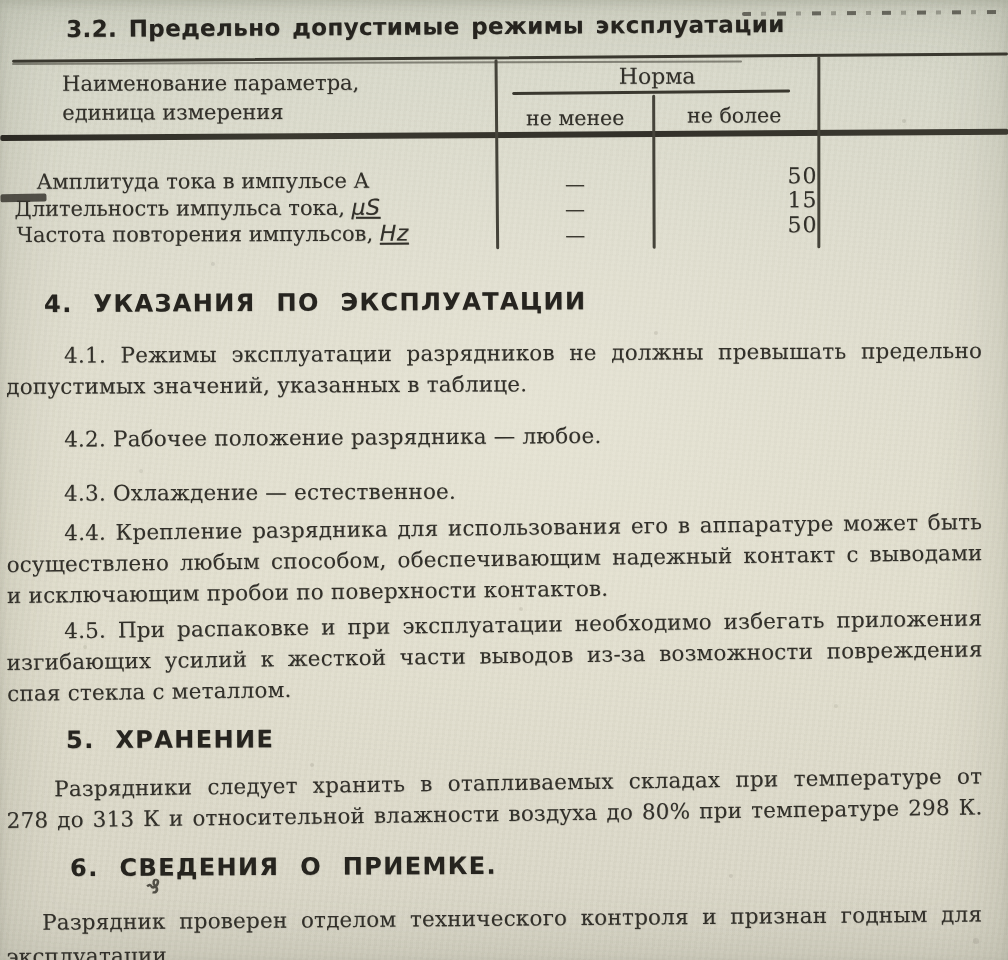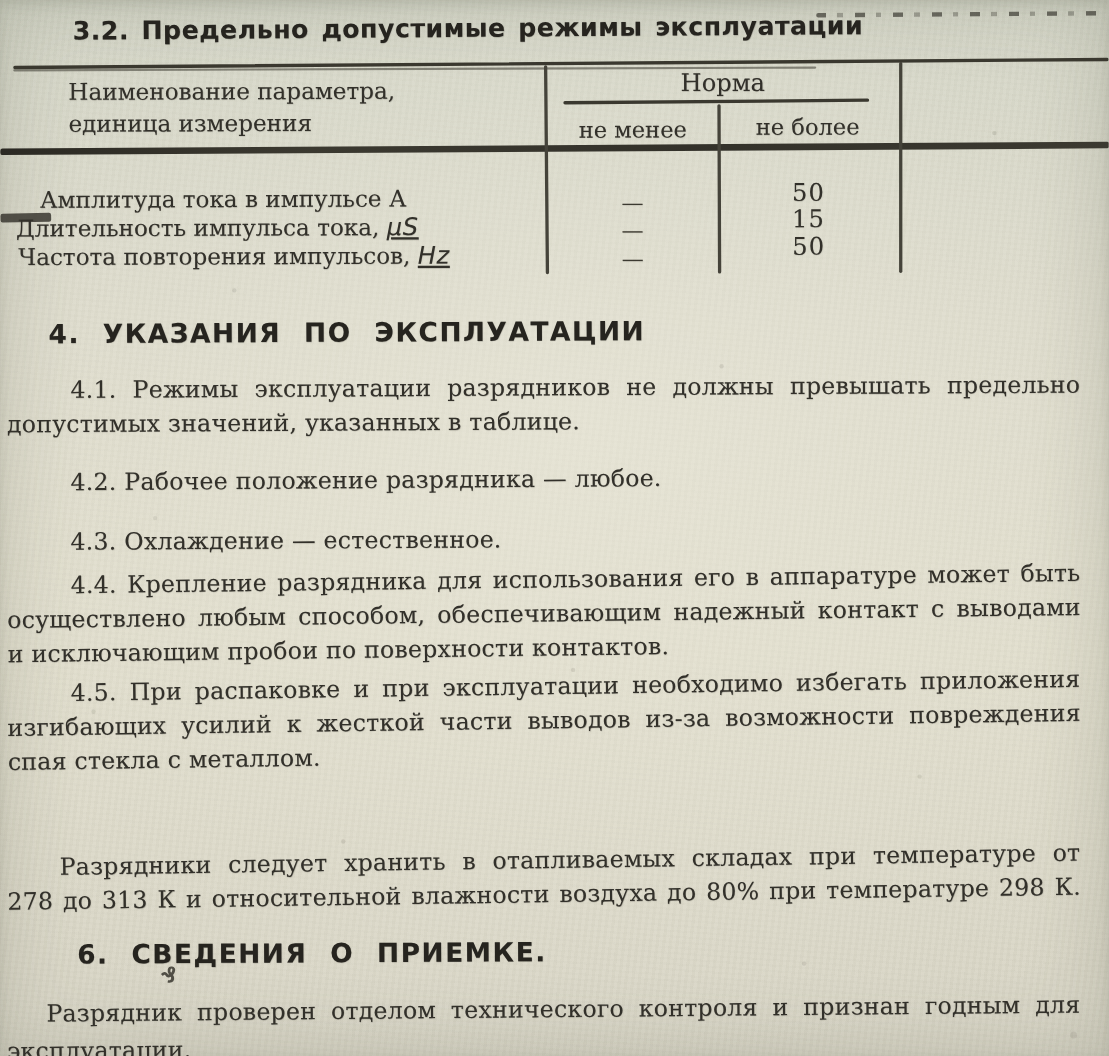--- a/index.html
+++ b/index.html
@@ -38,21 +38,21 @@
   .r08{transform:rotate(-0.8deg);transform-origin:left top;}
   
   .tbl{left:0;top:56px;width:1008px;height:202px;}
   .hline{position:absolute;background:#3a382f;border-radius:2px;}
   .vline{position:absolute;width:2.5px;background:#45433a;border-radius:2px;}
   .tcell{position:absolute;font-size:21px;line-height:29px;}
   .tctr{text-align:center;}
   .sepline{position:absolute;left:0;top:79px;width:1008px;height:6px;border-radius:2px;
     background:linear-gradient(90deg,#2b2923,#3b3930 28%,#33312a 62%,#3c3a31 100%);
     transform:rotate(-0.15deg);transform-origin:left top;}
-  .rval{position:absolute;font-size:22px;letter-spacing:1px;text-align:center;}
+  .rval{position:absolute;font-size:22px;letter-spacing:1px;text-align:right;}
   .rdash{position:absolute;font-size:20px;text-align:center;color:#3c3a31;}
   .hw{font-family:"DejaVu Sans", sans-serif;font-style:italic;font-size:22px;letter-spacing:0.5px;text-decoration:underline;}
   
   .artifact-dashes{position:absolute;top:11px;left:742px;width:262px;height:4px;opacity:.85;
     background:repeating-linear-gradient(90deg, rgba(45,43,36,.75) 0 9px, rgba(45,43,36,0) 9px 19px,
       rgba(45,43,36,.38) 19px 24px, rgba(45,43,36,0) 24px 35px);
     transform:rotate(-0.4deg);border-radius:2px;}
   .blob-left{position:absolute;left:0;top:138px;width:46px;height:8px;background:#2f2d27;
     border-radius:2px;opacity:.8;transform:rotate(-1deg);}
   .inkmark{position:absolute;left:146px;top:874px;font-size:20px;color:#3a3830;
@@ -141,20 +141,21 @@
     <div class="jl txt">осуществлено любым способом, обеспечивающим надежный контакт с выводами</div>
     <div class="ll txt">и исключающим пробои по поверхности контактов.</div>
   </div>
 
   <div class="abs para r08" style="top:616px;">
     <div class="jl ind txt">4.5. При распаковке и при эксплуатации необходимо избегать приложения</div>
     <div class="jl txt">изгибающих усилий к жесткой части выводов из-за возможности повреждения</div>
     <div class="ll txt">спая стекла с металлом.</div>
   </div>
 
+  <div class="abs hsec txt r02" style="left:66px;top:726px;">5. ХРАНЕНИЕ</div>
 
   <div class="abs para r08" style="top:774px;">
     <div class="jl ind5 txt">Разрядники следует хранить в отапливаемых складах при температуре от</div>
     <div class="jl txt">278 до 313 К и относительной влажности воздуха до 80% при температуре 298 К.</div>
   </div>
 
   <div class="abs hsec txt r03" style="left:70px;top:854px;">6. СВЕДЕНИЯ О ПРИЕМКЕ.</div>
 
   <div class="inkmark">₰</div>
 

